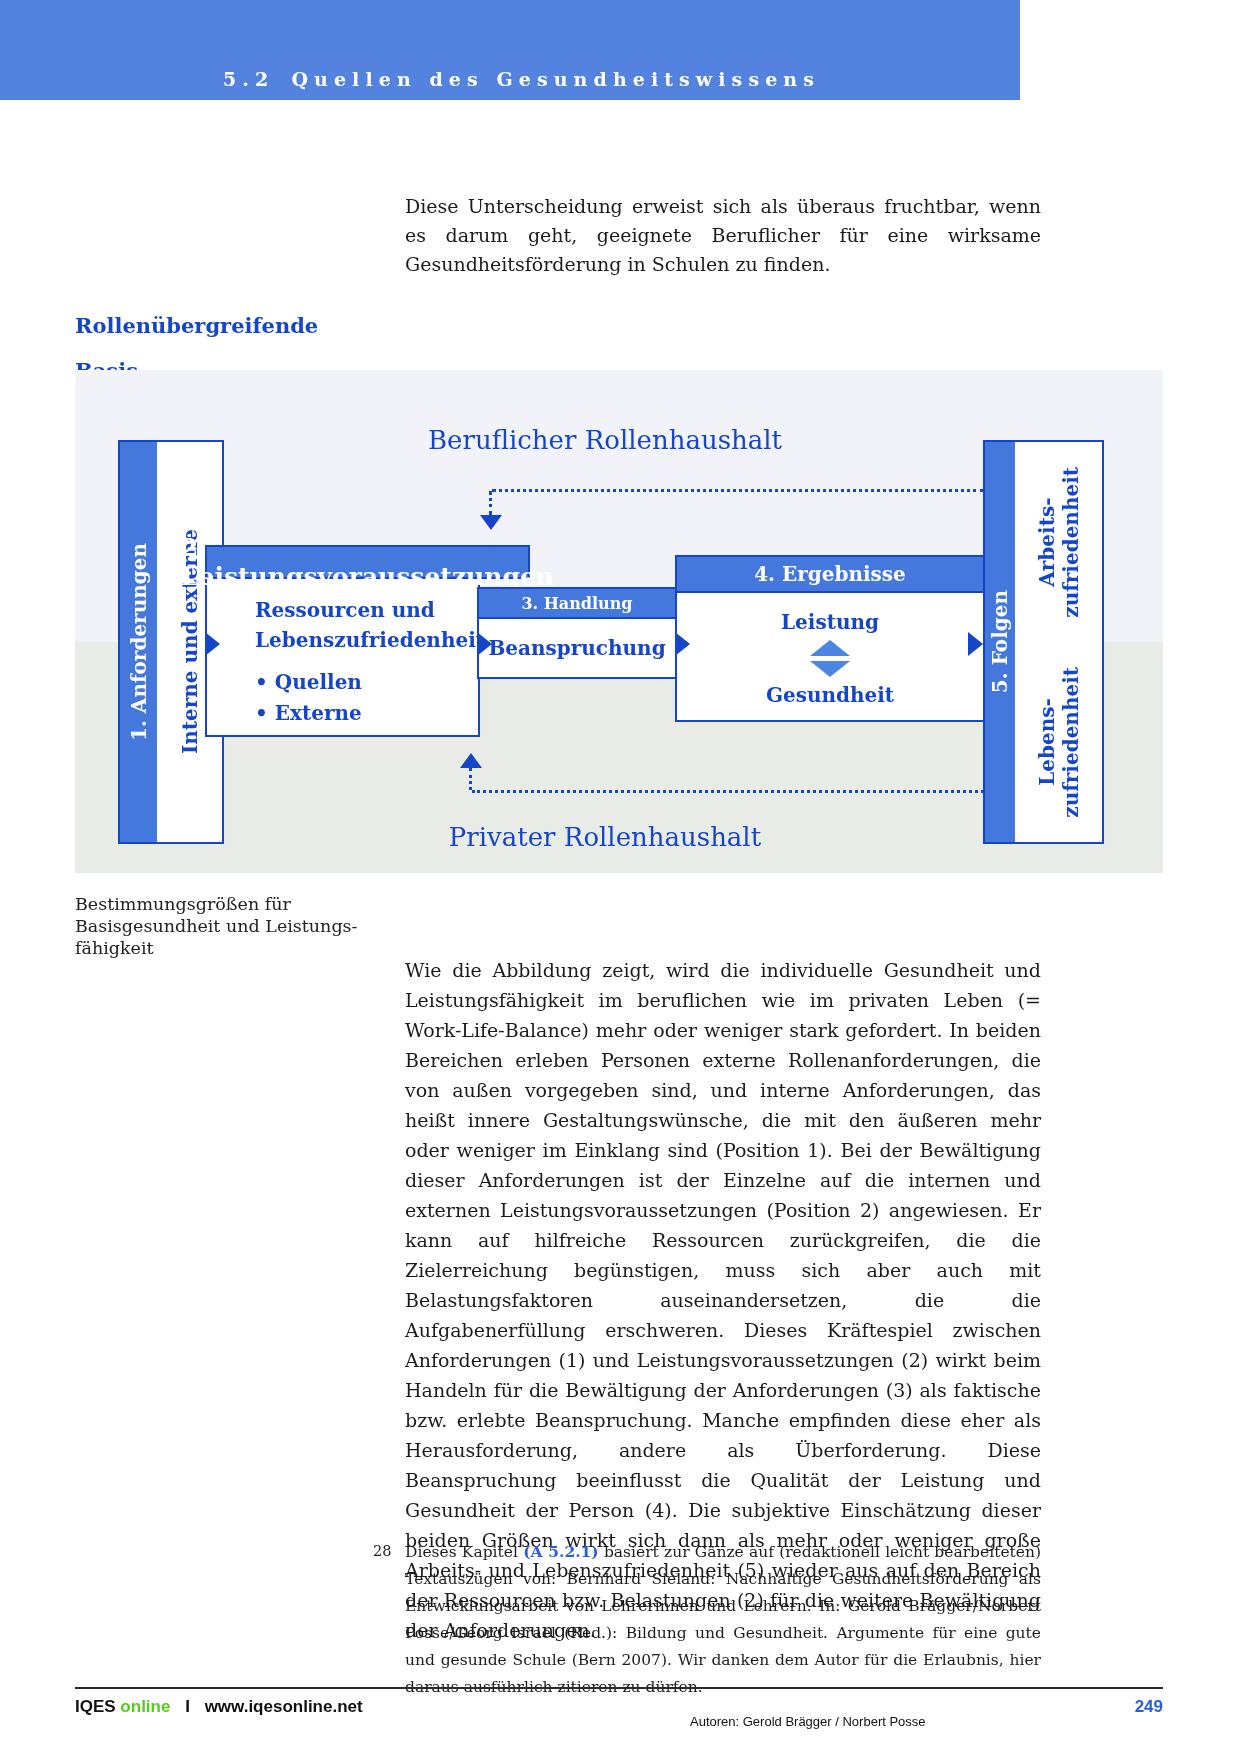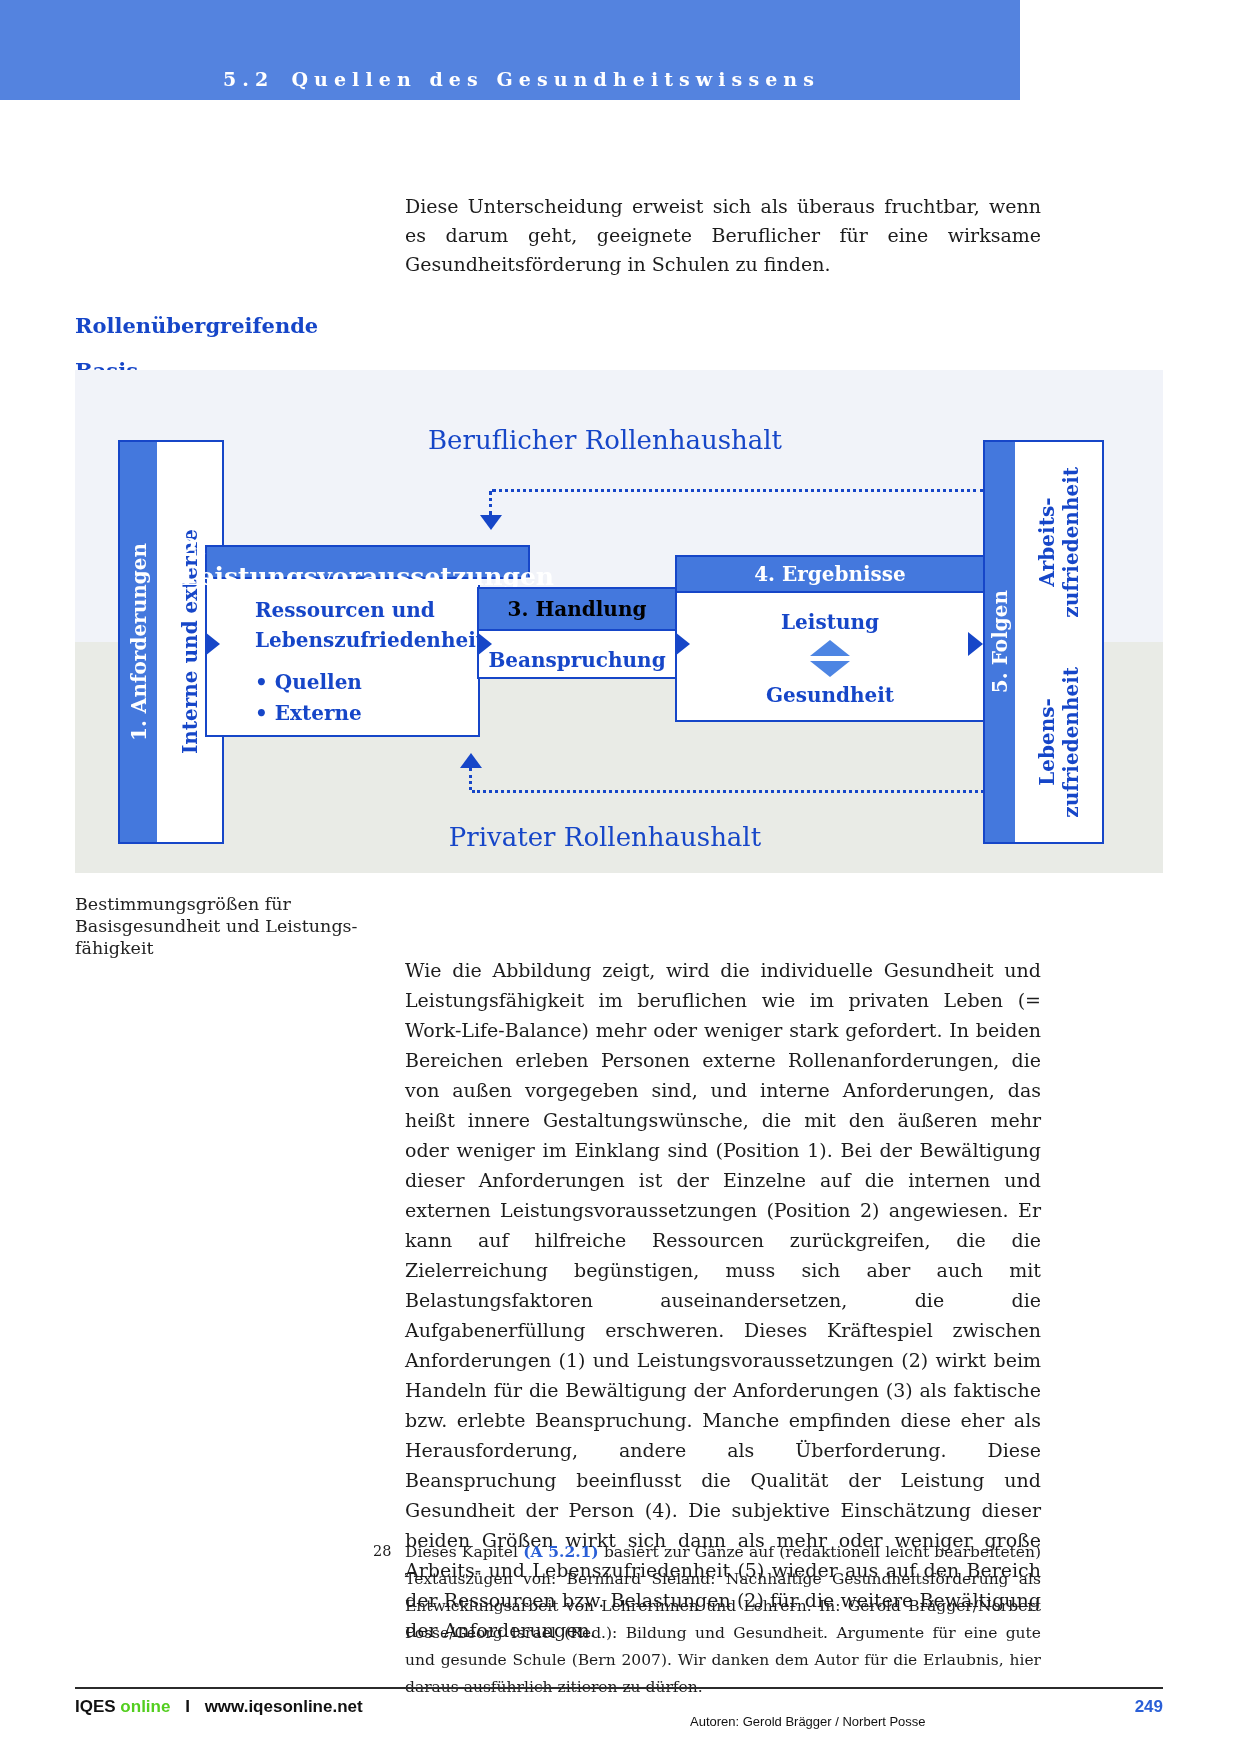--- a/index.html
+++ b/index.html
@@ -39,21 +39,21 @@
 
   .box1{position:absolute;left:43px;top:70px;width:106px;height:404px;background:#fff;border:2px solid var(--blue-dark);}
   .box1 .strip{position:absolute;left:0;top:0;width:37px;height:100%;background:var(--blue-fill);color:#fff;font-weight:bold;font-size:20px;}
   .box1 .rest{position:absolute;left:37px;top:0;right:0;height:100%;color:var(--blue-dark);font-weight:bold;font-size:20px;}
 
   .box2-header{position:absolute;left:130px;top:175px;width:325px;height:34px;background:var(--blue-fill);border:2px solid var(--blue-dark);color:#fff;font-weight:bold;font-size:25px;display:flex;align-items:center;justify-content:center;z-index:2;}
   .box2-body{position:absolute;left:130px;top:207px;width:275px;height:160px;background:#fff;border:2px solid var(--blue-dark);color:var(--blue-dark);font-weight:bold;font-size:20px;padding:16px 0 0 48px;line-height:30px;z-index:1;}
   .box2-body .bullets{margin-top:12px;line-height:31px;}
 
   .box3{position:absolute;left:402px;top:217px;width:200px;height:92px;border:2px solid var(--blue-dark);background:#fff;z-index:3;}
-  .box3 .hd{height:42px;background:var(--blue-fill);border-bottom:2px solid var(--blue-dark);color:#000000;font-weight:bold;font-size:20px;display:flex;align-items:center;justify-content:center;}
+  .box3 .hd{height:30px;background:var(--blue-fill);border-bottom:2px solid var(--blue-dark);color:#ffffff;font-weight:bold;font-size:16px;display:flex;align-items:center;justify-content:center;}
   .box3 .bd{height:58px;display:flex;align-items:center;justify-content:center;color:var(--blue-dark);font-weight:bold;font-size:20px;}
 
   .box4{position:absolute;left:600px;top:185px;width:310px;height:167px;border:2px solid var(--blue-dark);background:#fff;z-index:2;}
   .box4 .hd{height:36px;background:var(--blue-fill);border-bottom:2px solid var(--blue-dark);color:#fff;font-weight:bold;font-size:20px;display:flex;align-items:center;justify-content:center;}
   .box4 .bd{height:131px;display:flex;flex-direction:column;align-items:center;justify-content:center;color:var(--blue-dark);font-weight:bold;font-size:20px;}
   .tri-up{width:0;height:0;border-left:20px solid transparent;border-right:20px solid transparent;border-bottom:16px solid var(--blue-mid);margin-top:6px;}
   .tri-down{width:0;height:0;border-left:20px solid transparent;border-right:20px solid transparent;border-top:16px solid var(--blue-mid);margin:5px 0 6px 0;}
 
   .box5{position:absolute;left:908px;top:70px;width:121px;height:404px;background:#fff;border:2px solid var(--blue-dark);z-index:4;}
   .box5 .strip{position:absolute;left:0;top:0;width:30px;height:100%;background:var(--blue-fill);color:#fff;font-weight:bold;font-size:20px;}

